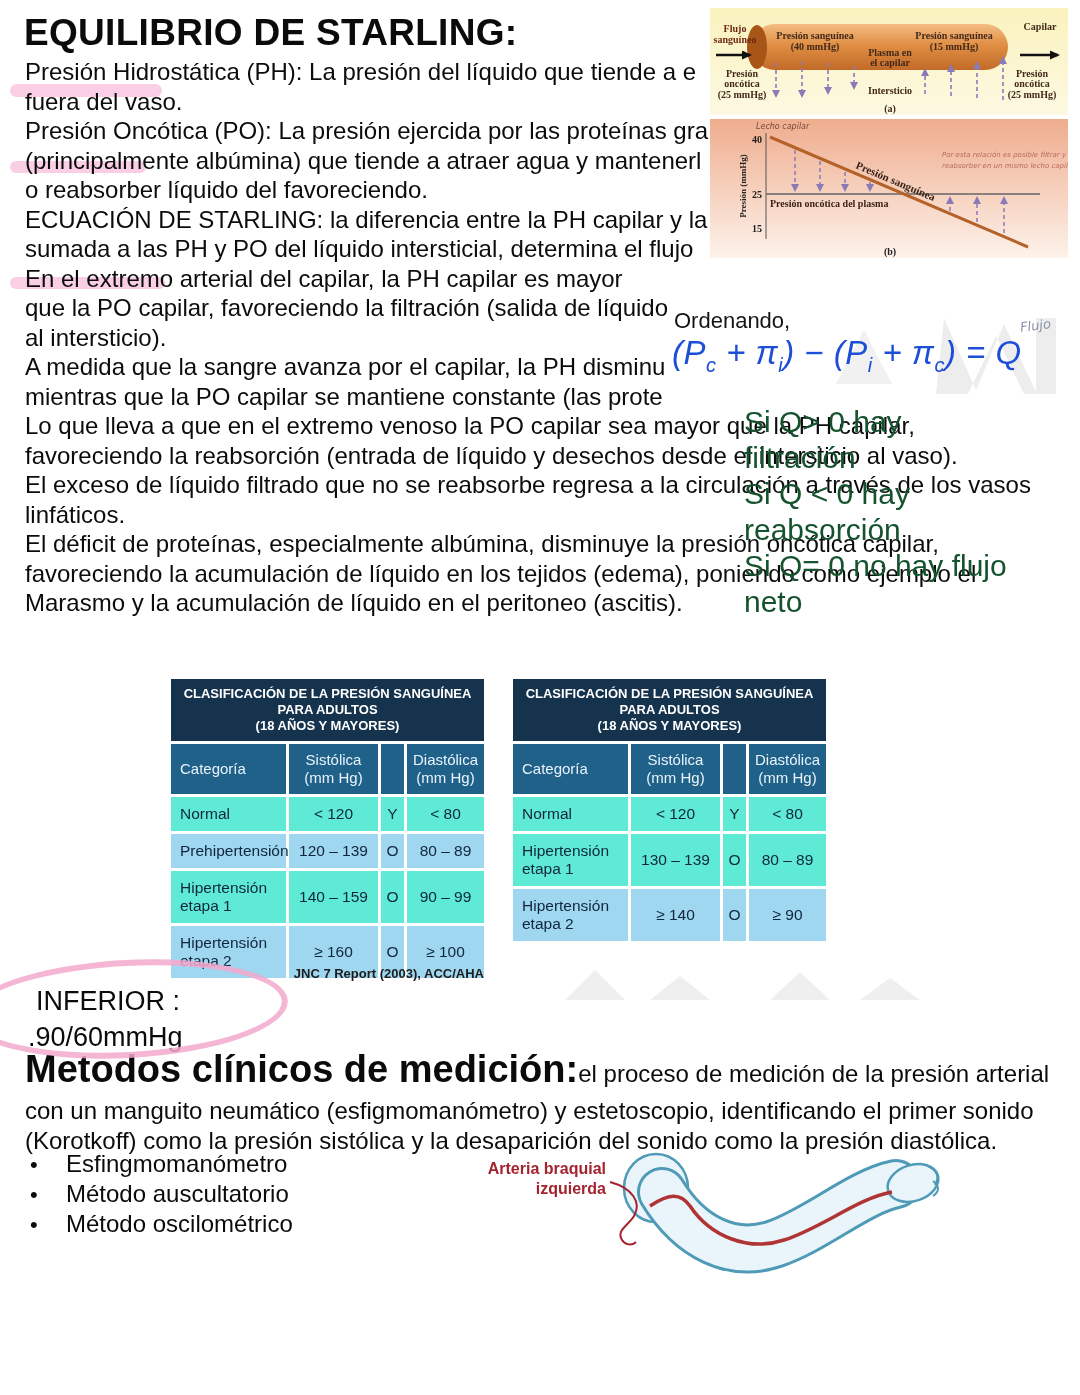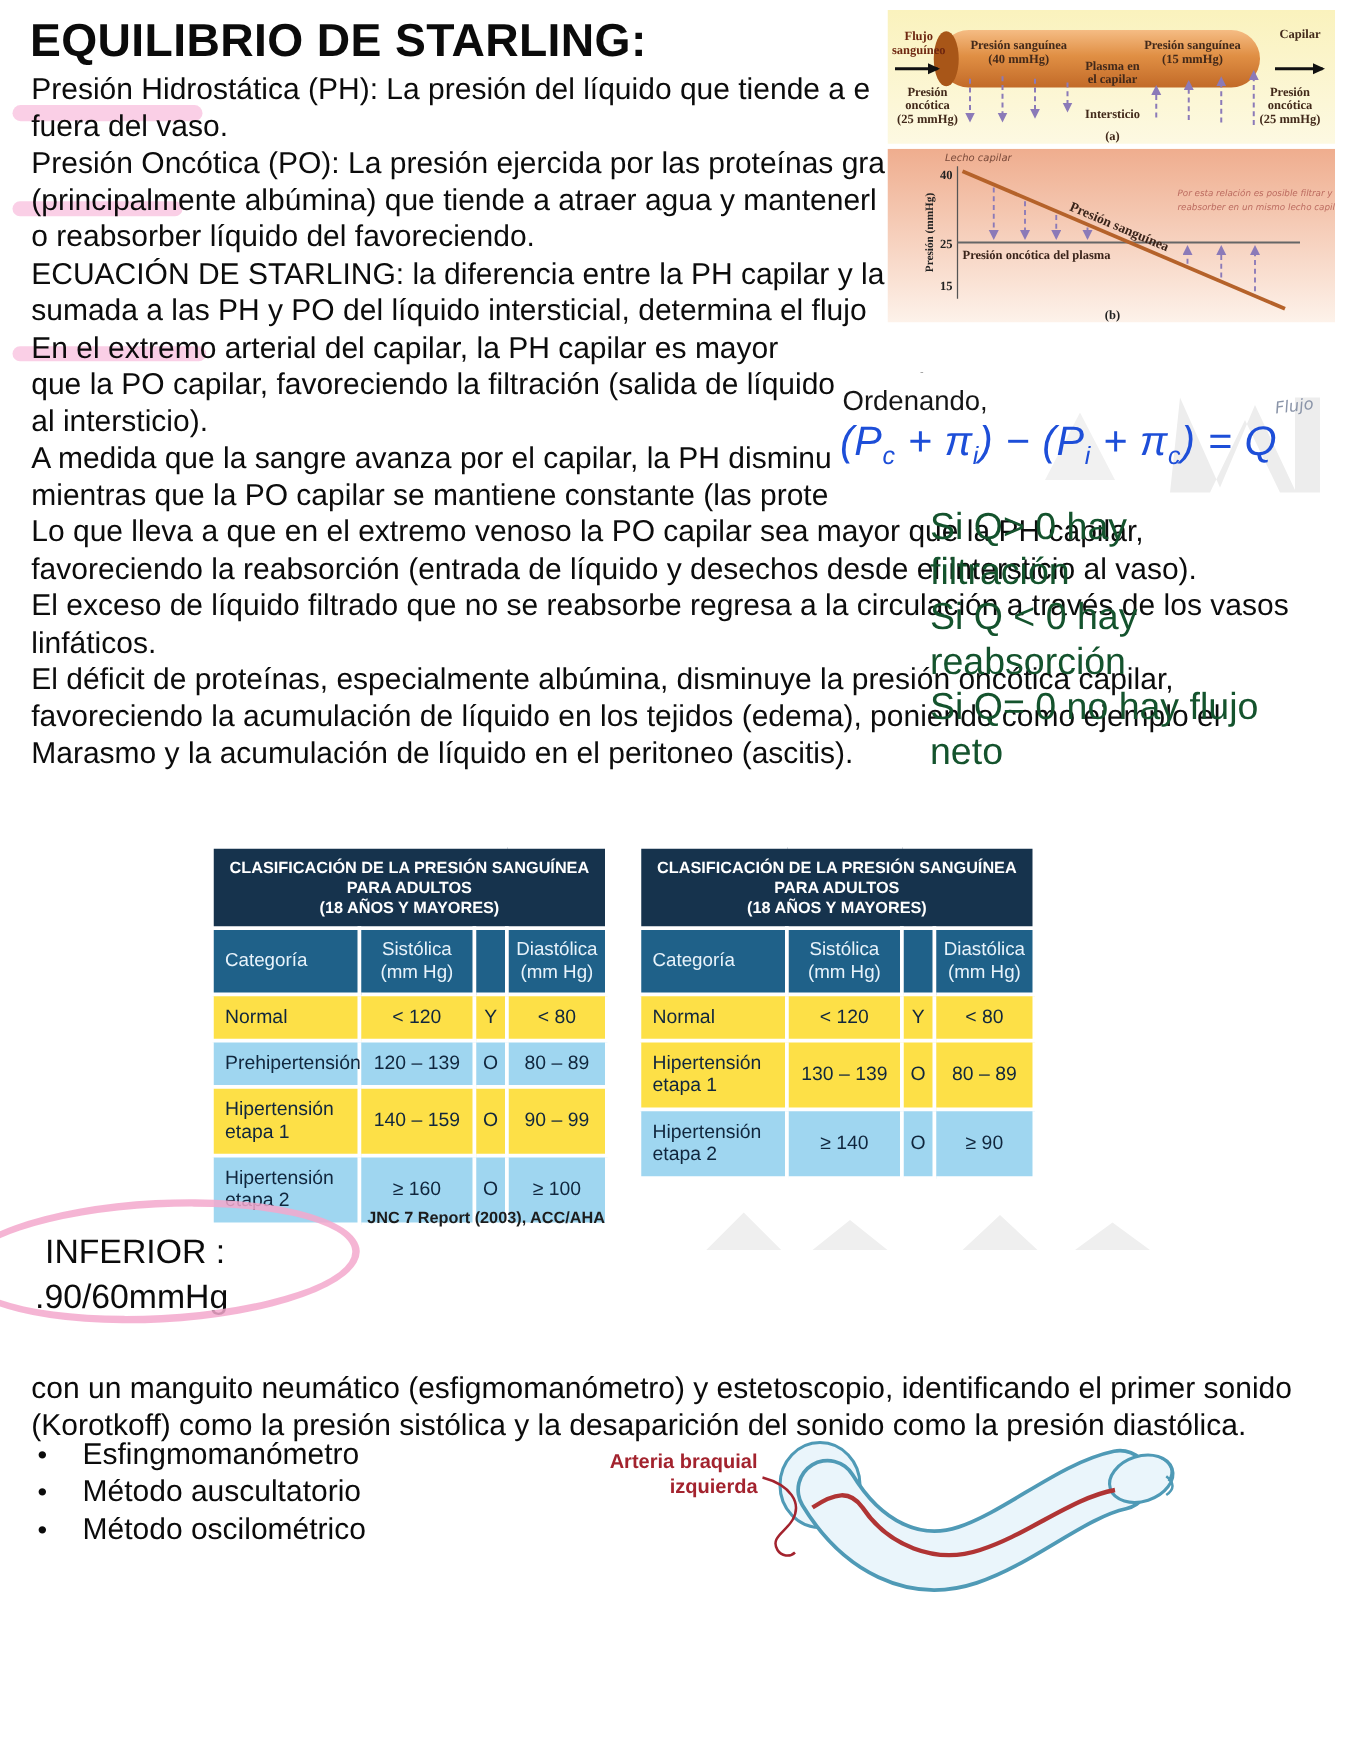--- a/index.html
+++ b/index.html
@@ -19,21 +19,21 @@
   .flujo-note{left:352px;top:20px;font-size:13px;color:#8a94a8;font-style:italic;
       font-family:"DejaVu Sans",sans-serif;transform:rotate(-7deg)}
   .wm-eq{left:148px;top:14px;z-index:-1}
   .eqbox svg{position:absolute}
   .qc{left:744px;top:404px;z-index:3;font-size:30px;line-height:36px;color:#14532d;white-space:nowrap}
   .bp{position:absolute;border-collapse:collapse;width:316px;table-layout:fixed;
       font-size:15.5px;color:#10263d;z-index:4;border:2px solid #1b4a6b}
   .bp td{border:3px solid #ffffff;text-align:center;vertical-align:middle;padding:2px 3px;line-height:18px}
   .bp .ttl td{background:#16334d;color:#fff;font-weight:bold;font-size:13px;line-height:16px;padding:7px 4px}
   .bp .hdr td{background:#1f6189;color:#e8f3fb;font-size:15px;height:46px}
-  .bp .light td{background:#fde047}
+  .bp .light td{background:#5eead4}
   .bp .med td{background:#9fd6f0}
   .bp td.catc{text-align:left;padding-left:9px}
   .bp tr.h32 td{height:30px}
   .bp tr.h52 td{height:48px}
   .caption{left:168px;top:966px;width:316px;text-align:right;font-size:13px;
       font-weight:bold;color:#1c1c1c;z-index:4}
   .wm2{left:520px;top:962px;z-index:1;line-height:0}
   .ellipse{left:-34px;top:960px;width:310px;height:86px;border:6px solid rgba(243,168,205,.85);
       border-radius:50%;transform:rotate(-3deg);z-index:6}
   .inf1{left:36px;top:986px;font-size:27px;z-index:5}
@@ -299,20 +299,23 @@
         </tr>
   </tbody>
     </table>
 
   <div class="abs caption">JNC 7 Report (2003), ACC/AHA</div>
 
   <div class="abs ellipse"></div>
   <div class="abs inf1">INFERIOR :</div>
   <div class="abs inf2">.90/60mmHg</div>
 
+  <div class="abs mline1">
+    <span class="mh">Metodos clínicos de medición:</span><span class="mt">el proceso de medición de la presión arterial</span>
+  </div>
   <div class="abs mpl" style="top:1097px">con un manguito neumático (esfigmomanómetro) y estetoscopio, identificando el primer sonido</div>
   <div class="abs bul" style="top:1150px"><span class="dot">•</span><span>Esfingmomanómetro</span></div>
 
   <div class="abs mpl" style="top:1127px">(Korotkoff) como la presión sistólica y la desaparición del sonido como la presión diastólica.</div>
   <div class="abs bul" style="top:1180px"><span class="dot">•</span><span>Método auscultatorio</span></div>
   <div class="abs bul" style="top:1210px"><span class="dot">•</span><span>Método oscilométrico</span></div>
 
   <div class="abs armsvg">
     <svg width="480" height="135" viewBox="0 0 480 135">
       <ellipse cx="186" cy="42" rx="32" ry="34" fill="#eaf5fb" stroke="#4f9ab6" stroke-width="2.5"></ellipse>

